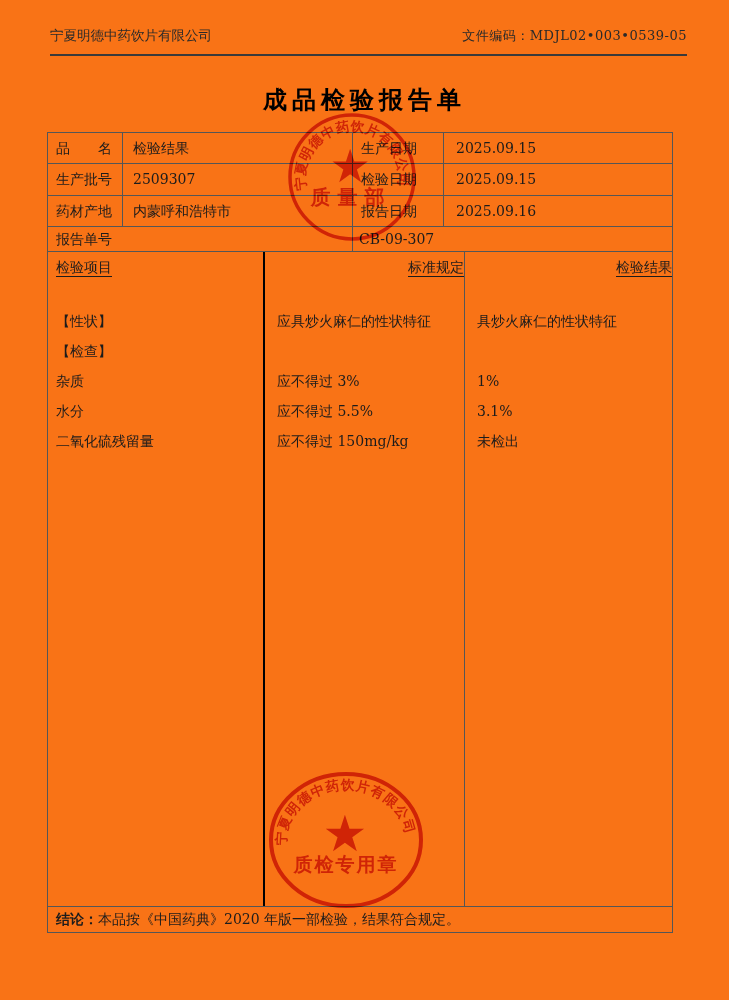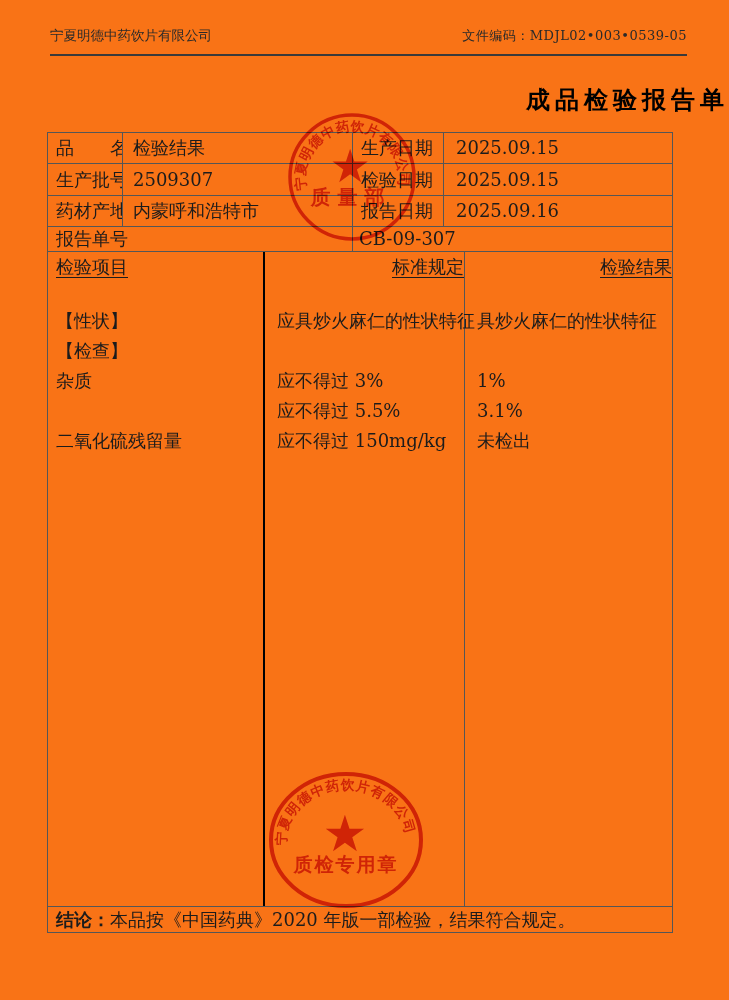--- a/index.html
+++ b/index.html
@@ -12,28 +12,28 @@
   
   .hdr{
     position:absolute;left:50px;top:27px;width:637px;
     display:flex;justify-content:space-between;align-items:flex-end;
     border-bottom:2px solid #3a3a3a;padding-bottom:9px;
     font-size:13.5px;color:#2a2a2a;
   }
   .hdr .code{font-size:13px;letter-spacing:.5px;}
   
   .title{
-    position:absolute;left:0;top:84px;width:729px;text-align:right;
+    position:absolute;left:0;top:84px;width:729px;text-align:center;
     font-size:24px;font-weight:bold;letter-spacing:5px;color:#000;
   }
   
   .doc-table{
     position:absolute;left:47px;top:132px;width:626px;
     border:1px solid #565656;box-sizing:border-box;background:transparent;
-    font-size:18px;
+    font-size:14px;
   }
   .irow{display:flex;border-bottom:1px solid #565656;box-sizing:border-box;}
   .irow .cell{box-sizing:border-box;overflow:hidden;white-space:nowrap;}
   .c1{width:75px;border-right:1px solid #565656;padding-left:8px;}
   .c2{width:230px;border-right:1px solid #565656;padding-left:10px;}
   .c3{width:91px;border-right:1px solid #565656;padding-left:8px;}
   .c4{flex:1;padding-left:12px;}
   .r31{height:31px;line-height:30px;}
   .r32{height:32px;line-height:31px;}
   .r25{height:25px;line-height:24px;}
@@ -100,20 +100,21 @@
       <div class="cell cwide">报告单号</div>
       <div class="cell crest">CB-09-307</div>
     </div>
 
     <div class="insp">
       <div class="icol icol1">
         <div class="entry left uline" style="top:6px">检验项目</div>
         <div class="entry left" style="top:60px">【性状】</div>
         <div class="entry left" style="top:90px">【检查】</div>
         <div class="entry left" style="top:120px">杂质</div>
+        <div class="entry left" style="top:150px">水分</div>
         <div class="entry left" style="top:180px">二氧化硫残留量</div>
       </div>
       <div class="icol icol2">
         <div class="entry ctr uline" style="top:6px">标准规定</div>
         <div class="entry ind" style="top:60px">应具炒火麻仁的性状特征</div>
         <div class="entry ind" style="top:120px">应不得过 3%</div>
         <div class="entry ind" style="top:150px">应不得过 5.5%</div>
         <div class="entry ind" style="top:180px">应不得过 150mg/kg</div>
       </div>
       <div class="icol icol3">

